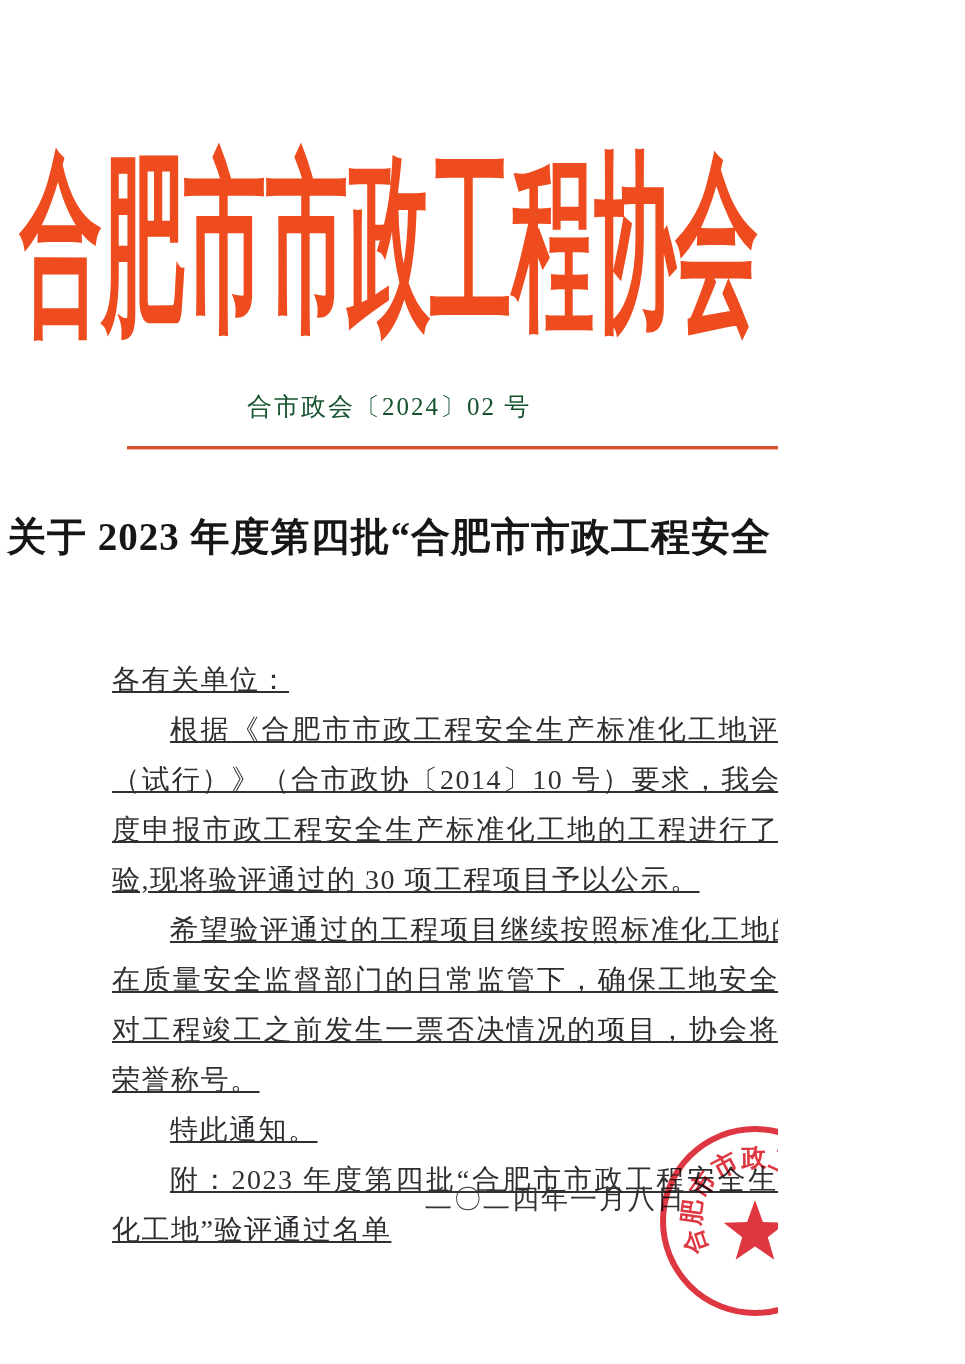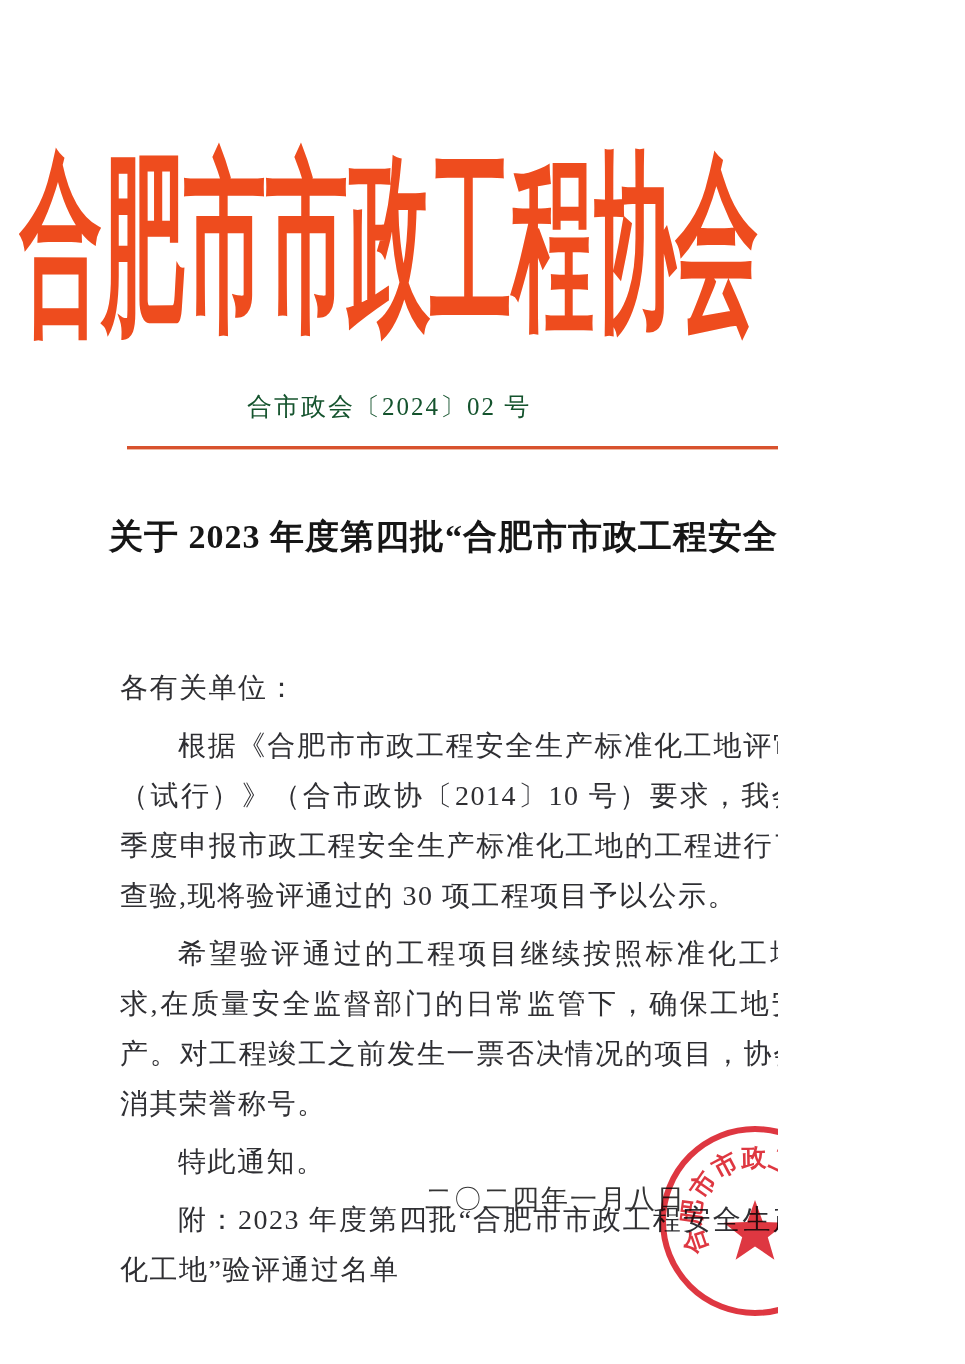--- a/index.html
+++ b/index.html
@@ -44,39 +44,39 @@
     width: 738px;
     height: 3px;
     background: #d8522e;
     border-bottom: 1px solid #f0b9a4;
   }
   .doc-title {
     position: absolute;
     top: 498px;
     left: 0;
     width: 100%;
-    text-align: right;
-    font-size: 34px;
+    text-align: center;
+    font-size: 39px;
     font-weight: bold;
     line-height: 78px;
     color: #161616;
     letter-spacing: 1px;
   }
   .body-text {
     position: absolute;
     top: 655px;
     left: 112px;
     width: 758px;
     font-size: 28px;
     line-height: 50px;
     letter-spacing: 1.5px;
     color: #2f2f33;
     text-align: justify;
   }
-  .body-text p { margin: 8px; }
+  .body-text p { margin: 0; text-decoration: underline; }
   .body-text p.indent { text-indent: 58px; }
   .date-line {
     position: absolute;
     top: 1181px;
     right: 92px;
     font-size: 27px;
     letter-spacing: 2px;
     color: #333333;
     z-index: 1;
   }

